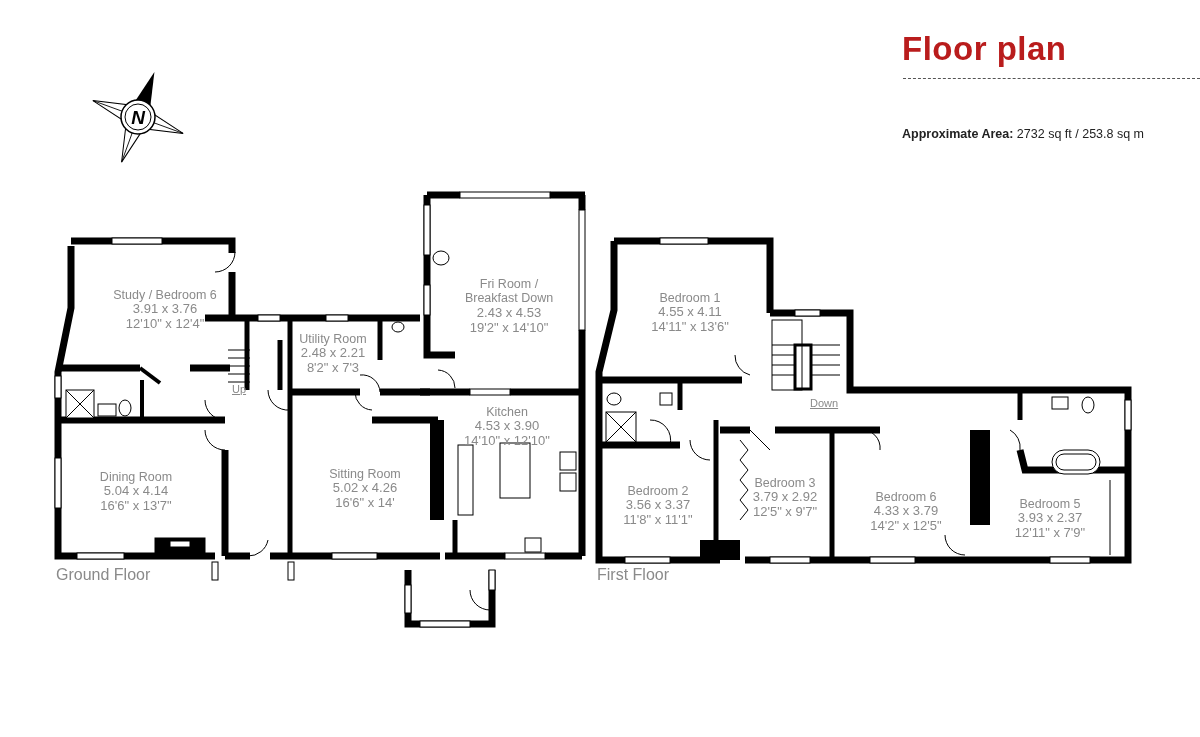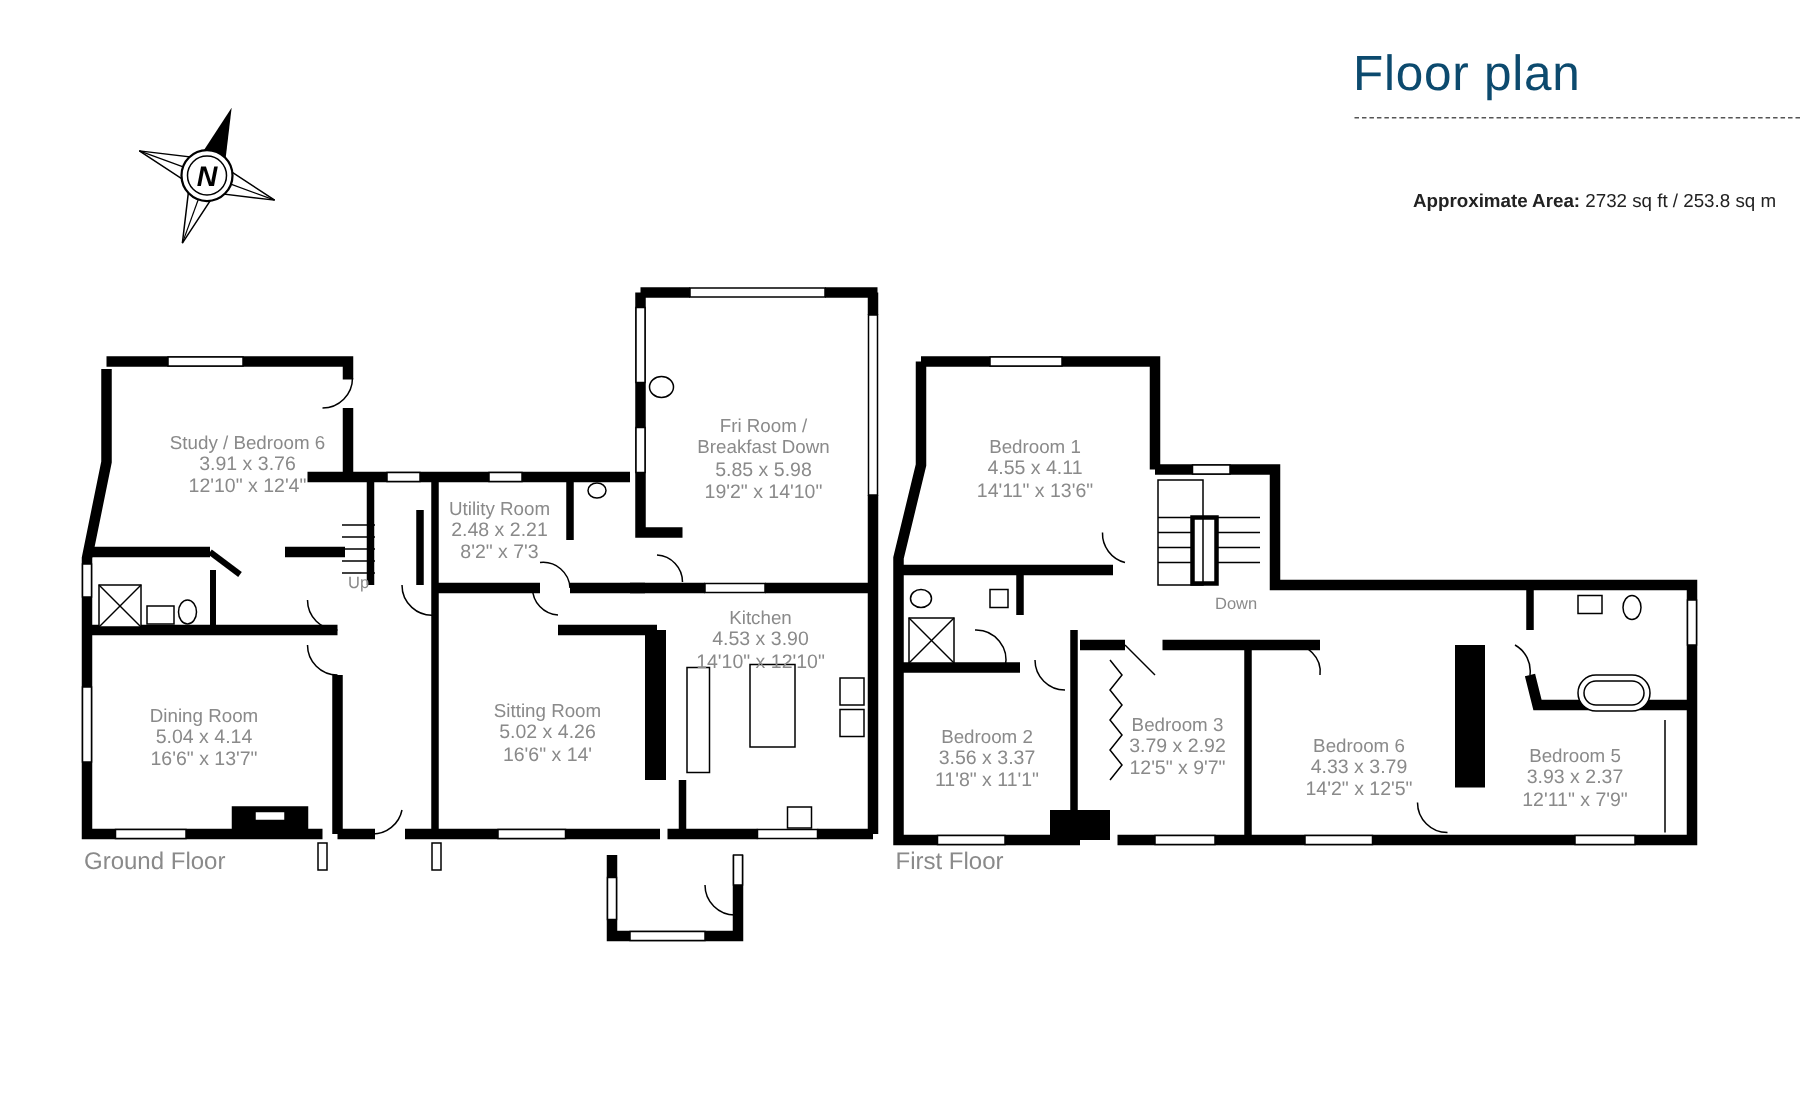--- a/index.html
+++ b/index.html
@@ -1,26 +1,26 @@
 <!DOCTYPE html>
 <html><head>
 <meta charset="utf-8">
 <style>
   html, body { margin: 0; padding: 0; background: #ffffff; }
   body { width: 1200px; height: 737px; position: relative; overflow: hidden; font-family: "Liberation Sans", "DejaVu Sans", sans-serif; }
-  .title { position: absolute; left: 902px; top: 30px; font-size: 33px; font-weight: 400; color: #0c4a6e; letter-spacing: 0.5px; }
+  .title { position: absolute; left: 902px; top: 30px; font-size: 33px; font-weight: 700; color: #b91c1c; letter-spacing: 0.5px; }
   .title-rule { position: absolute; left: 903px; top: 78px; width: 297px; border-top: 1.5px dashed #555; }
-  .area { position: absolute; left: 902px; top: 127px; font-size: 12.5px; color: #222; margin-left: 40px; }
+  .area { position: absolute; left: 902px; top: 127px; font-size: 12.5px; color: #222; }
   .area b { font-weight: 700; }
   svg.plan { position: absolute; left: 0; top: 0; }
   .room-label { position: absolute; text-align: center; color: #8a8a8a; line-height: 1.15; transform: translateX(-50%); white-space: nowrap; }
   .room-label .name { font-size: 12.5px; display: block; }
   .room-label .dim { font-size: 13px; display: block; }
   .floor-label { position: absolute; font-size: 16px; color: #8a8a8a; }
-  .small-label { position: absolute; font-size: 11px; color: #8a8a8a; }
+  .small-label { position: absolute; font-size: 11px; color: #8a8a8a; text-decoration: underline; }
 </style>
 </head>
 <body>
 
 <div class="title">Floor plan</div>
 <div class="title-rule"></div>
 <div class="area"><b>Approximate Area:</b> <span>2732 sq ft / 253.8 sq m</span></div>
 
 <svg class="plan" width="200" height="180" style="left:0;top:0">
   <g transform="translate(138,117) rotate(20)">
@@ -209,21 +209,21 @@
   <span class="dim">12'10" x 12'4"</span>
 </div>
 <div class="room-label" style="left:333px;top:332px">
   <span class="name">Utility Room</span>
   <span class="dim">2.48 x 2.21</span>
   <span class="dim">8'2" x 7'3</span>
 </div>
 <div class="room-label" style="left:509px;top:277px">
   <span class="name">Fri Room /</span>
   <span class="name">Breakfast Down</span>
-  <span class="dim">5.85 x 5.98</span>
+  <span class="dim">2.43 x 4.53</span>
   <span class="dim">19'2" x 14'10"</span>
 </div>
 <div class="room-label" style="left:507px;top:405px">
   <span class="name">Kitchen</span>
   <span class="dim">4.53 x 3.90</span>
   <span class="dim">14'10" x 12'10"</span>
 </div>
 <div class="room-label" style="left:136px;top:470px">
   <span class="name">Dining Room</span>
   <span class="dim">5.04 x 4.14</span>

